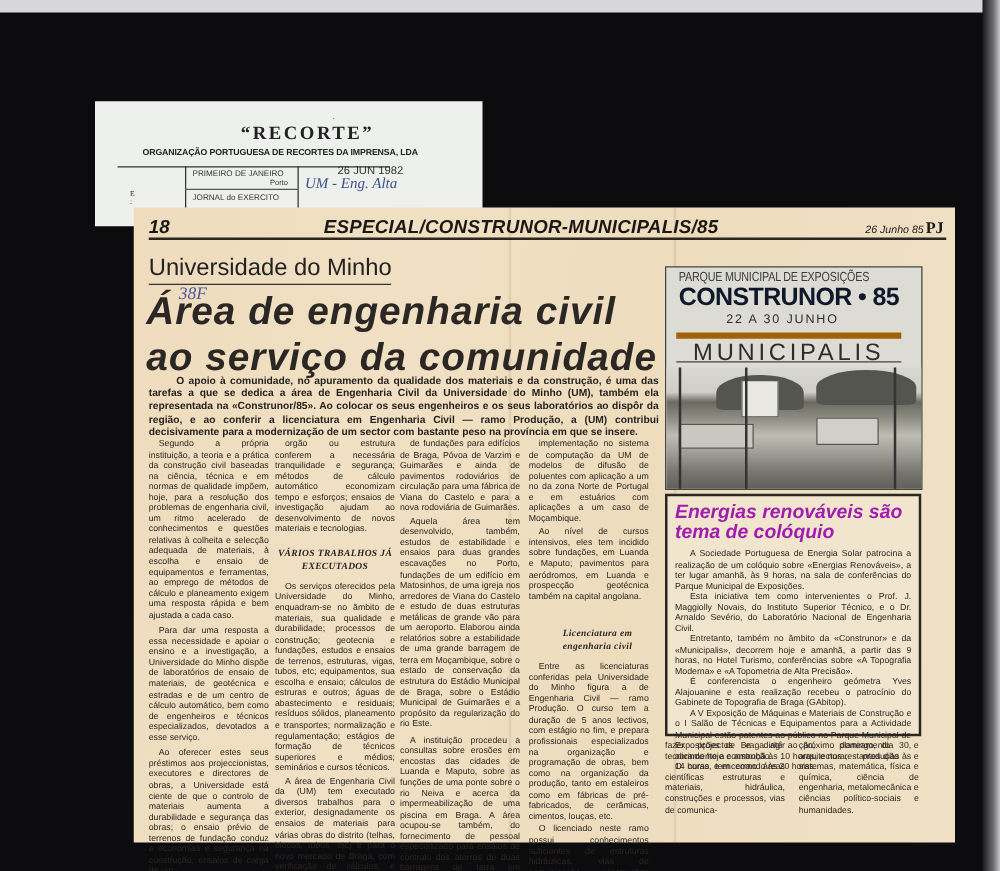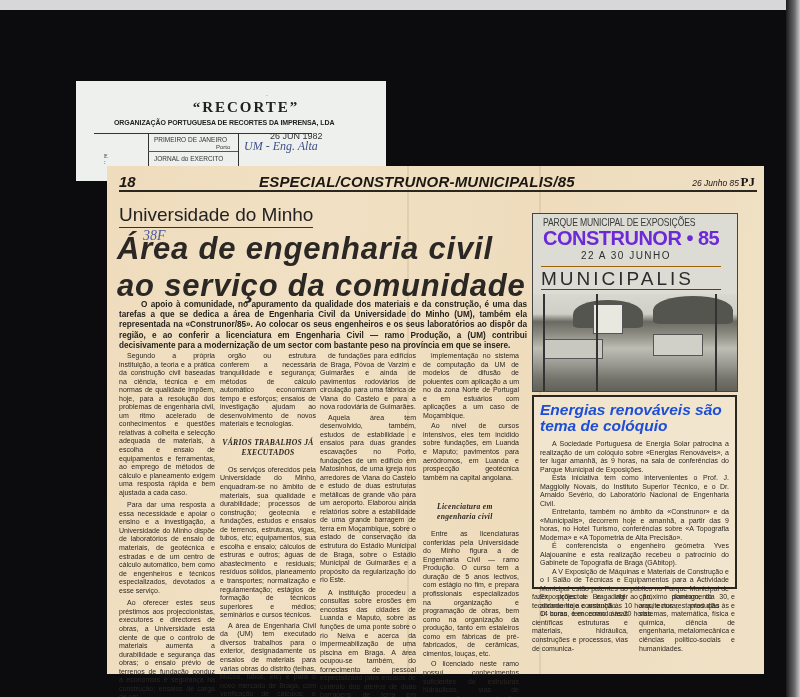--- a/index.html
+++ b/index.html
@@ -77,53 +77,53 @@
 
   .col {
     position: absolute; top: 186px; width: 96px;
     font-size: 7px; line-height: 8.55px; text-align: justify; color: #2a2622;
   }
   .col p { text-indent: 8px; margin-bottom: 2px; }
   .col h4 {
     font-family: "Liberation Serif", serif; font-weight: bold; font-size: 7.6px;
     text-align: center; margin: 9px 0 8px; line-height: 10px; letter-spacing: 0.3px; font-style: italic;
   }
-  .col h4.left { text-align: left; padding-left: 14px; }
+  .col h4.left { text-align: center; padding-left: 14px; }
   .c1 { left: 12px; }
   .c2 { left: 113px; }
   .c3 { left: 213px; }
   .c4 { left: 316px; }
 
   
   .photo {
     position: absolute; left: 425px; top: 47px; width: 206px; height: 179px;
     background: #dcdcd4; border: 1px solid #444;
     overflow: hidden;
   }
   .poster-line1 { position: absolute; left: 10px; top: 2px; width: 180px; text-align: center; font-size: 10.5px; letter-spacing: -0.2px; color: #3a3a3a; font-family: "Liberation Sans Narrow", "Liberation Sans", sans-serif; transform: scaleX(0.82); transform-origin: left; white-space: nowrap; }
-  .poster-line2 { position: absolute; left: 10px; top: 13px; font-size: 20px; font-weight: bold; color: #6d28d9; letter-spacing: -0.5px; white-space: nowrap; }
+  .poster-line2 { position: absolute; left: 10px; top: 13px; font-size: 20px; font-weight: bold; color: #0f172a; letter-spacing: -0.5px; white-space: nowrap; }
   .poster-line3 { position: absolute; left: 48px; top: 36px; font-size: 10px; color: #2e2e2e; letter-spacing: 1.5px; white-space: nowrap; }
-  .poster-line4 { position: absolute; left: 8px; top: 52px; width: 180px; height: 24px; border-top: 1px solid #a16207; border-bottom: 1px solid #444; font-size: 19px; color: #2c2c2c; letter-spacing: 3px; text-align: left; line-height: 24px; }
+  .poster-line4 { position: absolute; left: 8px; top: 52px; width: 180px; height: 24px; border-top: 5px solid #a16207; border-bottom: 1px solid #444; font-size: 19px; color: #2c2c2c; letter-spacing: 3px; text-align: center; line-height: 24px; }
   .scene {
     position: absolute; left: 0; top: 80px; width: 206px; height: 99px;
     background: linear-gradient(to bottom, #d8d8d0 0%, #cfcfc7 20%, #6a6a62 28%, #8a8a80 40%, #bdbdb4 55%, #9c9c94 70%, #75756d 85%, #5e5e58 100%);
   }
   .scene .tree { position: absolute; top: 6px; height: 28px; background: #555550; border-radius: 50% 50% 10% 10%; }
   .scene .bld { position: absolute; background: #e8e8e0; border: 1px solid #555; }
   .scene .pole { position: absolute; width: 2px; background: #333; }
 
   
   .box {
     position: absolute; left: 425px; top: 229px; width: 205px; height: 194px;
     border: 2px solid #2a2622; background: #f2e5cd;
     padding: 4px 6px;
   }
   .box h3 {
     font-size: 15.5px; font-weight: bold; font-style: italic; line-height: 16px;
-    color: #1d4ed8; margin-bottom: 6px; margin-top: 1px;
+    color: #a21caf; margin-bottom: 6px; margin-top: 1px;
   }
   .box p { font-size: 7px; line-height: 8.5px; text-align: justify; text-indent: 12px; color: #2a2622; }
 
   .col5 {
     position: absolute; left: 425px; top: 427px; width: 96px;
     font-size: 7px; line-height: 8.6px; text-align: justify; color: #2a2622;
   }
   .col5 p { text-indent: 8px; }
   .col6 {
     position: absolute; left: 532px; top: 427px; width: 96px;

